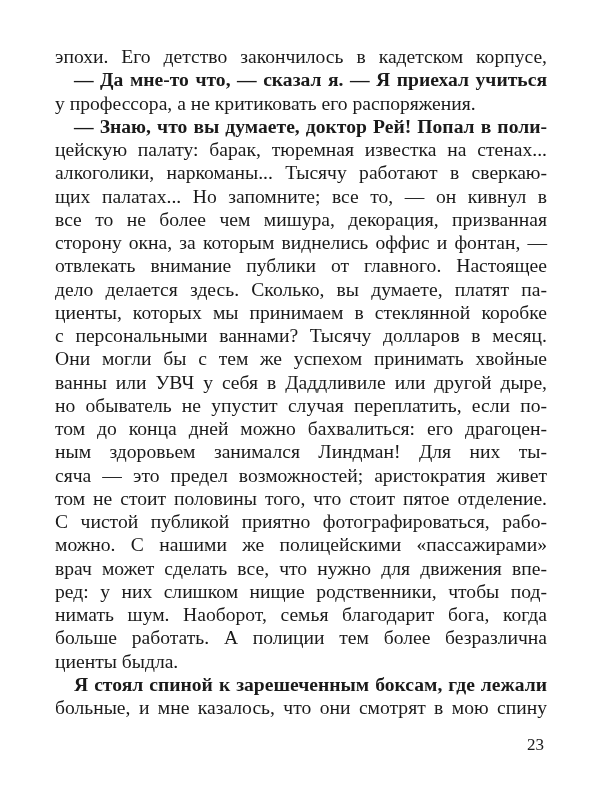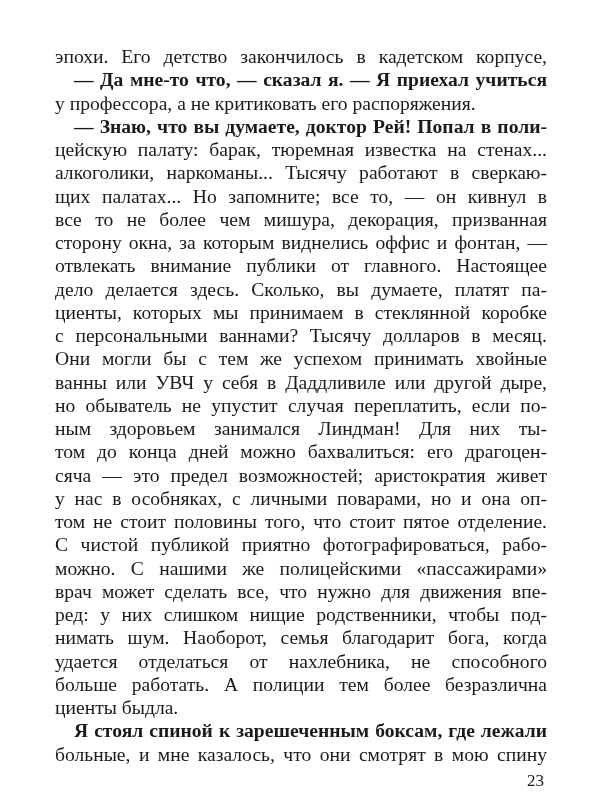--- a/index.html
+++ b/index.html
@@ -45,21 +45,20 @@
     padding-left: 19px;
     font-weight: bold;
   }
   .page-number {
     position: absolute;
     left: 527px;
     top: 735px;
     font-family: "Liberation Serif", "DejaVu Serif", serif;
     font-size: 17px;
     color: #1a1a1a;
-    margin-top: 36px;
   }
 </style>
 </head>
 <body>
 
 <div class="page">
   <div class="text-block">
 
     <div>
       <span class="line">эпохи. Его детство закончилось в кадетском корпусе,</span>
@@ -77,31 +76,29 @@
       <span class="line">щих палатах... Но запомните; все то, — он кивнул в</span>
       <span class="line">все то не более чем мишура, декорация, призванная</span>
       <span class="line">сторону окна, за которым виднелись оффис и фонтан, —</span>
       <span class="line">отвлекать внимание публики от главного. Настоящее</span>
       <span class="line">дело делается здесь. Сколько, вы думаете, платят па-</span>
       <span class="line">циенты, которых мы принимаем в стеклянной коробке</span>
       <span class="line">с персональными ваннами? Тысячу долларов в месяц.</span>
       <span class="line">Они могли бы с тем же успехом принимать хвойные</span>
       <span class="line">ванны или УВЧ у себя в Даддливиле или другой дыре,</span>
       <span class="line">но обыватель не упустит случая переплатить, если по-</span>
+      <span class="line">том до конца дней можно бахвалиться: его драгоцен-</span>
       <span class="line">ным здоровьем занимался Линдман! Для них ты-</span>
-      <span class="line">том до конца дней можно бахвалиться: его драгоцен-</span>
       <span class="line">сяча — это предел возможностей; аристократия живет</span>
-      <span class="line">у нас в особняках, с личными поварами, но и она оп-</span>
       <span class="line">том не стоит половины того, что стоит пятое отделение.</span>
       <span class="line">С чистой публикой приятно фотографироваться, рабо-</span>
       <span class="line">можно. С нашими же полицейскими «пассажирами»</span>
       <span class="line">врач может сделать все, что нужно для движения впе-</span>
       <span class="line">ред: у них слишком нищие родственники, чтобы под-</span>
       <span class="line">нимать шум. Наоборот, семья благодарит бога, когда</span>
-      <span class="line">удается отделаться от нахлебника, не способного</span>
       <span class="line">больше работать. А полиции тем более безразлична</span>
       <span class="line last">циенты быдла.</span>
     </div>
 
     <div>
       <span class="line indent">Я стоял спиной к зарешеченным боксам, где лежали</span>
       <span class="line">больные, и мне казалось, что они смотрят в мою спину</span>
 
     </div>
 

